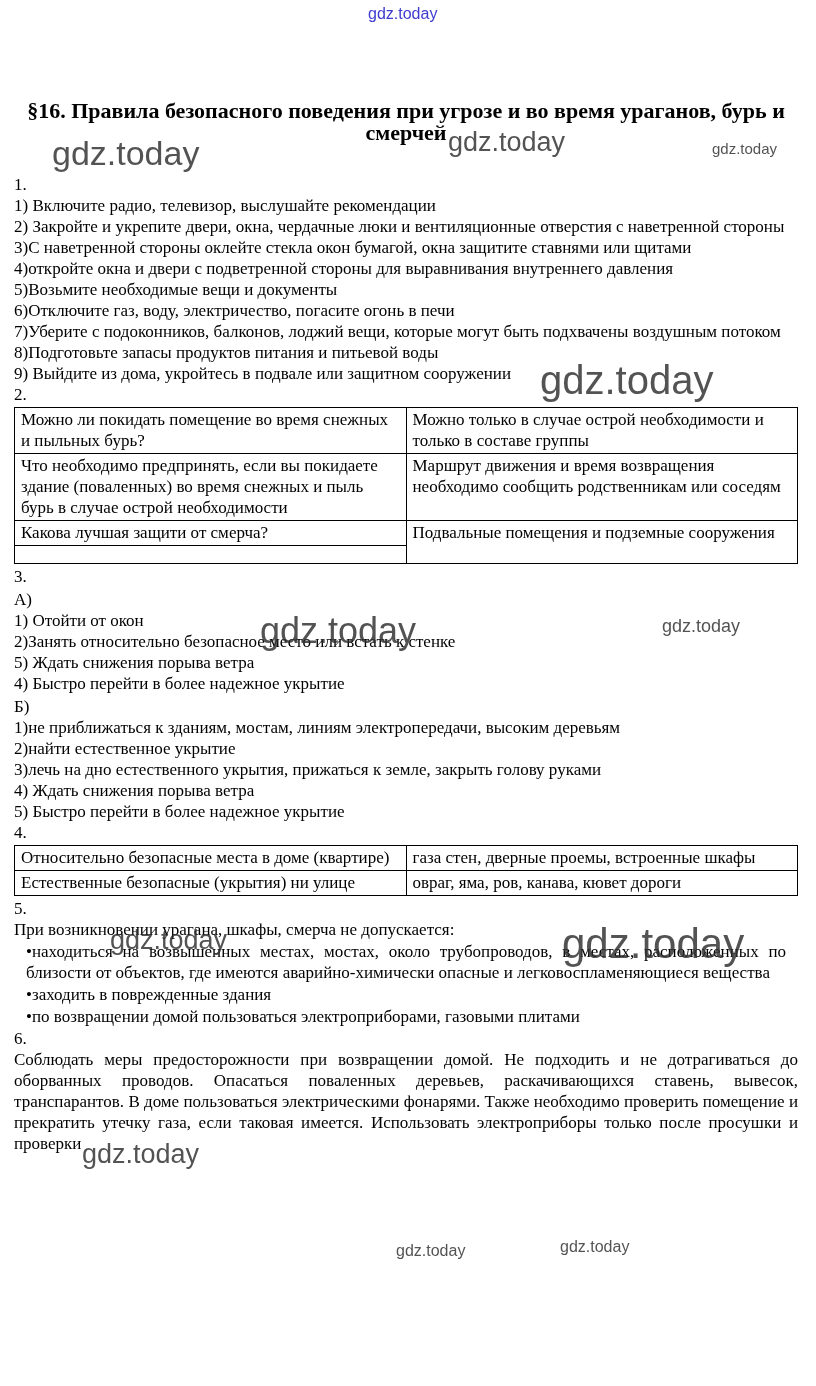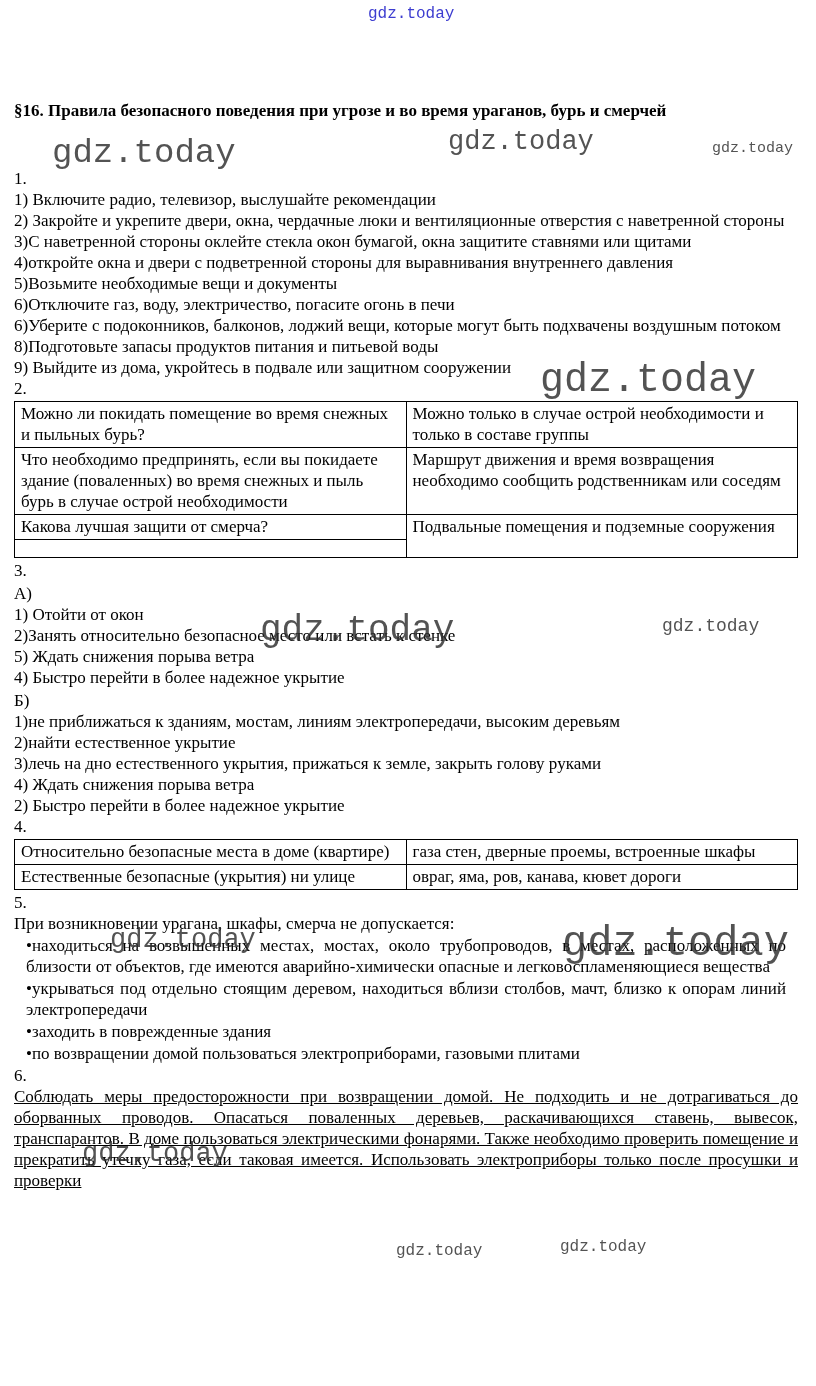--- a/index.html
+++ b/index.html
@@ -11,48 +11,48 @@
     font-family:"Liberation Serif", serif;
     color:#000;
     overflow:hidden;
   }
   .content{
     position:absolute;
     left:14px;right:18px;top:100px;
     font-size:17px;line-height:21px;
   }
   .title{
-    font-size:17px;line-height:22px;
-    font-weight:bold;text-align:left;
-    margin:0 0 46px 0;
+    font-size:22px;line-height:22px;
+    font-weight:bold;text-align:center;
+    margin:0 0 30px 0;
   }
   p{margin:0;}
   .sec-label{margin:0;}
-  .justify{text-align:justify;text-decoration:underline;}
+  .justify{text-align:justify;}
   table.ans{
     width:100%;
     border-collapse:collapse;
     margin:2px 0 2px 0;
     border-radius:27px;
   }
   table.ans td{
     border:1px solid #000;
     vertical-align:top;
     padding:1px 6px 2px 6px;
     width:50%;
     font-size:17px;line-height:21px;
   }
   td.empty-cell{height:14px;}
   .bullet-item::before{content:"\2022 ";}
   .bullet-item{text-align:justify;margin:1px 12px;}
   .part-label{margin-top:2px;}
   
   .wm{
     position:absolute;
-    font-family:Liberation Mono, monospace;
+    font-family:Liberation Sans, sans-serif;
     color:#2e2e2e;
     opacity:.82;
     white-space:nowrap;
     z-index:6;
     pointer-events:none;
   }
   .wm-blue{color:#3d3dd0;opacity:1;pointer-events:auto;}
 </style>
 </head>
 <body>
@@ -77,21 +77,21 @@
     <h1 class="title">§16. Правила безопасного поведения при угрозе и во время ураганов, бурь и смерчей</h1>
 
     <div>
       <p class="sec-label">1.</p>
       <p>1) Включите радио, телевизор, выслушайте рекомендации</p>
       <p>2) Закройте и укрепите двери, окна, чердачные люки и вентиляционные отверстия с наветренной стороны</p>
       <p>3)С наветренной стороны оклейте стекла окон  бумагой, окна защитите ставнями или щитами</p>
       <p>4)откройте окна и двери с подветренной стороны для выравнивания внутреннего давления</p>
       <p>5)Возьмите необходимые вещи и документы</p>
       <p>6)Отключите газ, воду, электричество, погасите огонь в печи</p>
-      <p>6)Уберите с подоконников, балконов, лоджий вещи, которые могут быть подхвачены воздушным потоком</p>
+      <p>7)Уберите с подоконников, балконов, лоджий вещи, которые могут быть подхвачены воздушным потоком</p>
       <p>8)Подготовьте запасы продуктов питания и питьевой воды</p>
       <p>9) Выйдите из дома, укройтесь в подвале или защитном сооружении</p>
     </div>
 
     <div>
       <p class="sec-label">2.</p>
       <table class="ans">
         <tbody>
             <tr>
           <td>Можно ли покидать помещение во время снежных и пыльных бурь?</td>
@@ -117,21 +117,21 @@
       <p class="part-label">А)</p>
       <p>1) Отойти от окон</p>
       <p>2)Занять относительно безопасное место или встать к стенке</p>
       <p>5) Ждать снижения порыва ветра</p>
       <p>4) Быстро перейти в более надежное укрытие</p>
       <p class="part-label">Б)</p>
       <p>1)не приближаться к зданиям, мостам, линиям электропередачи, высоким деревьям</p>
       <p>2)найти естественное укрытие</p>
       <p>3)лечь на дно естественного укрытия, прижаться к земле, закрыть голову руками</p>
       <p>4) Ждать снижения порыва ветра</p>
-      <p>2) Быстро перейти в более надежное укрытие</p>
+      <p>5) Быстро перейти в более надежное укрытие</p>
     </div>
 
     <div>
       <p class="sec-label">4.</p>
       <table class="ans">
         <tbody>
             <tr>
           <td>Относительно безопасные места в доме (квартире)</td>
           <td>газа стен, дверные проемы, встроенные шкафы</td>
         </tr>
@@ -140,21 +140,20 @@
           <td>овраг, яма, ров, канава, кювет дороги</td>
         </tr>
       </tbody>
         </table>
     </div>
 
     <div>
       <p class="sec-label">5.</p>
       <p>При возникновении урагана, шкафы, смерча не допускается:</p>
       <p class="bullet-item">находиться на возвышенных местах, мостах, около трубопроводов, в местах, расположенных по близости от объектов, где имеются аварийно-химически опасные и легковоспламеняющиеся вещества</p>
-      <p class="bullet-item">укрываться под отдельно стоящим деревом, находиться вблизи столбов, мачт, близко к опорам линий электропередачи</p>
       <p class="bullet-item">заходить в поврежденные здания</p>
       <p class="bullet-item">по возвращении домой пользоваться электроприборами, газовыми плитами</p>
     </div>
 
     <div>
       <p class="sec-label">6.</p>
       <p class="justify">Соблюдать меры предосторожности при возвращении домой. Не подходить и не дотрагиваться до оборванных проводов. Опасаться поваленных деревьев, раскачивающихся ставень, вывесок, транспарантов. В доме пользоваться электрическими фонарями. Также необходимо проверить помещение  и прекратить утечку газа, если таковая имеется. Использовать электроприборы только после просушки и проверки</p>
     </div>
 
   </div>

